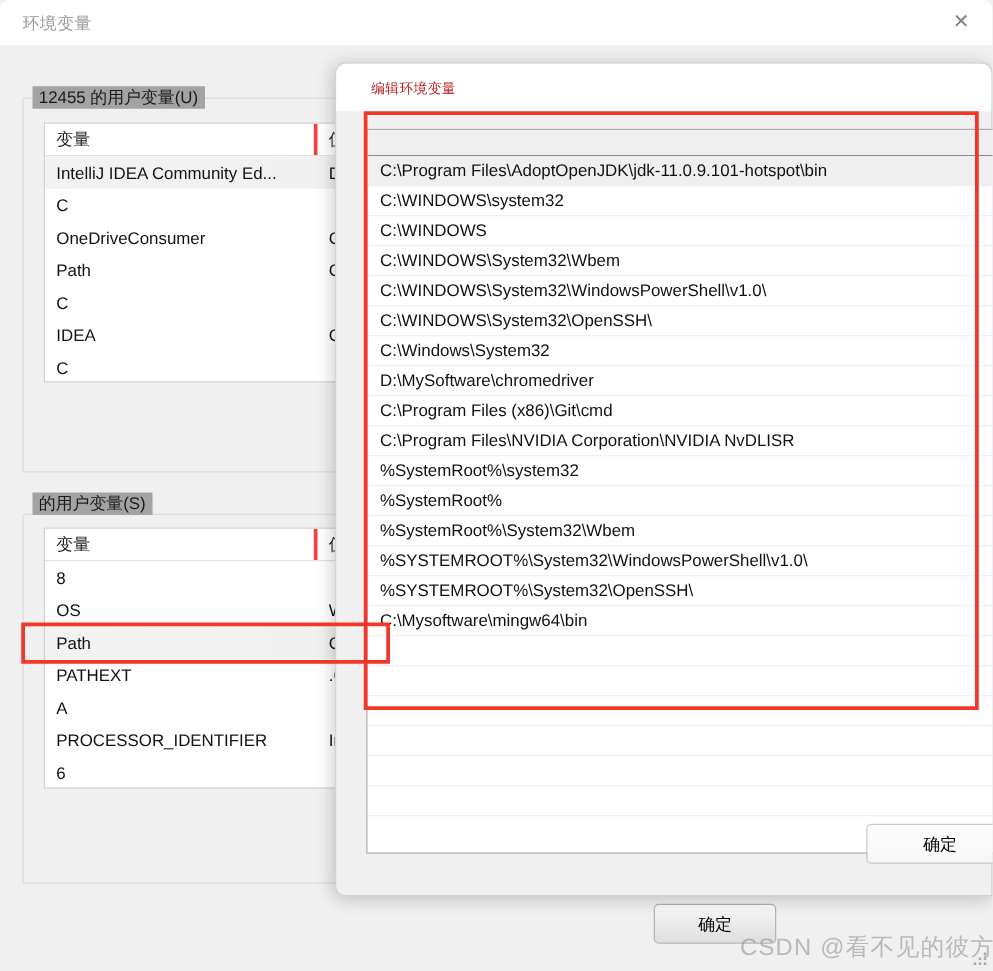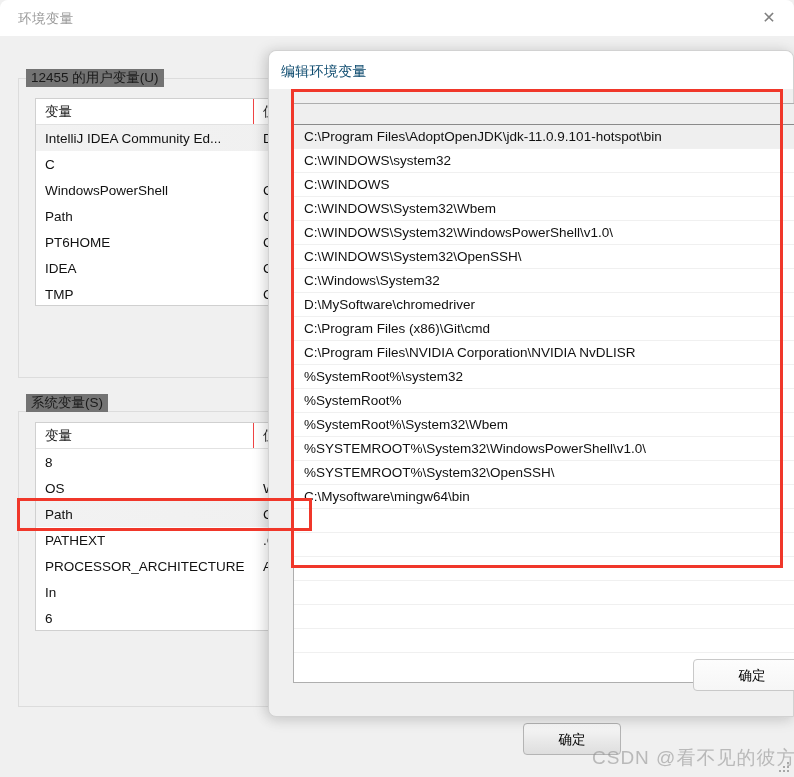--- a/index.html
+++ b/index.html
@@ -60,21 +60,21 @@
   }
 
   
   .groupbox {
     position: absolute;
     border: 1px solid #dcdcdc;
     box-sizing: border-box;
   }
   .group-label {
     position: absolute;
-    background: #737373;
+    background: #a3a3a3;
     padding: 0 5px;
     font-size: 13.5px;
     color: #1a1a1a;
     white-space: nowrap;
   }
 
   
   .varlist {
     position: absolute;
     background: #ffffff;
@@ -91,21 +91,21 @@
     box-sizing: border-box;
   }
   .varlist-header .col {
     font-size: 13.5px;
     color: #1a1a1a;
     padding-left: 9px;
     box-sizing: border-box;
     height: 100%;
     line-height: 25px;
   }
-  .col-name { width: 218px; border-right: 1px solid #ef4444; }
+  .col-name { width: 218px; border-right: 3px solid #ef4444; }
   .col-val  { flex: 1; }
   .varlist-row {
     display: flex;
     height: 26px;
     align-items: center;
     box-sizing: border-box;
   }
   .varlist-row.selected {
     background: linear-gradient(to right, #f2f2f2 0%, #efefef 60%, #d8d8d8 100%);
   }
@@ -137,23 +137,23 @@
     position: absolute;
     left: 0; top: 0;
     width: 100%; height: 38px;
     background: #ffffff;
     border-top-left-radius: 8px;
     border-top-right-radius: 8px;
     box-sizing: border-box;
   }
   #edit-title {
     position: absolute;
-    left: 12px; top: 12px;
-    font-size: 14px;
-    color: #0c4a6e;
+    left: 28px; top: 12px;
+    font-size: 11px;
+    color: #b91c1c;
     letter-spacing: 0.3px;
   }
   #edit-listbox {
     position: absolute;
     left: 24px; top: 52px;
     width: 530px; height: 580px;
     background: #ffffff;
     border: 1px solid #aeaeae;
     box-sizing: border-box;
     overflow: hidden;
@@ -261,44 +261,42 @@
       </div>
       <div id="user-rows">
           <div class="varlist-row selected">
             <div class="cell cell-name">IntelliJ IDEA Community Ed...</div>
             <div class="cell cell-val">D</div>
           </div>
           <div class="varlist-row">
             <div class="cell cell-val">C</div>
           </div>
           <div class="varlist-row">
-            <div class="cell cell-name">WindowsPowerShell</div>
+            <div class="cell cell-name">OneDriveConsumer</div>
             <div class="cell cell-val">C</div>
           </div>
           <div class="varlist-row">
             <div class="cell cell-name">Path</div>
             <div class="cell cell-val">C</div>
           </div>
           <div class="varlist-row">
-            <div class="cell cell-name">PT6HOME</div>
             <div class="cell cell-val">C</div>
           </div>
           <div class="varlist-row">
             <div class="cell cell-name">IDEA</div>
             <div class="cell cell-val">C</div>
           </div>
           <div class="varlist-row">
-            <div class="cell cell-name">TMP</div>
             <div class="cell cell-val">C</div>
           </div>
         </div>
     </div>
 
     <div class="groupbox" style="left:18px; top:375px; width:744px; height:296px;"></div>
-    <div class="group-label" style="left:26px; top:358px;">系统变量(S)</div>
+    <div class="group-label" style="left:26px; top:358px;">的用户变量(S)</div>
 
     <div class="varlist" style="left:35px; top:386px; width:715px; height:209px;">
       <div class="varlist-header">
         <div class="col col-name">变量</div>
         <div class="col col-val">值</div>
       </div>
       <div id="system-rows">
           <div class="varlist-row">
             <div class="cell cell-val">8</div>
           </div>
@@ -308,24 +306,24 @@
           </div>
           <div class="varlist-row selected">
             <div class="cell cell-name">Path</div>
             <div class="cell cell-val">C</div>
           </div>
           <div class="varlist-row">
             <div class="cell cell-name">PATHEXT</div>
             <div class="cell cell-val">.C</div>
           </div>
           <div class="varlist-row">
-            <div class="cell cell-name">PROCESSOR_ARCHITECTURE</div>
             <div class="cell cell-val">A</div>
           </div>
           <div class="varlist-row">
+            <div class="cell cell-name">PROCESSOR_IDENTIFIER</div>
             <div class="cell cell-val">In</div>
           </div>
           <div class="varlist-row">
             <div class="cell cell-val">6</div>
           </div>
         </div>
     </div>
 
     <div class="btn-main" style="left:523px; top:687px;">确定</div>
     <div class="btn-main" style="left:650px; top:648px;">取消</div>

